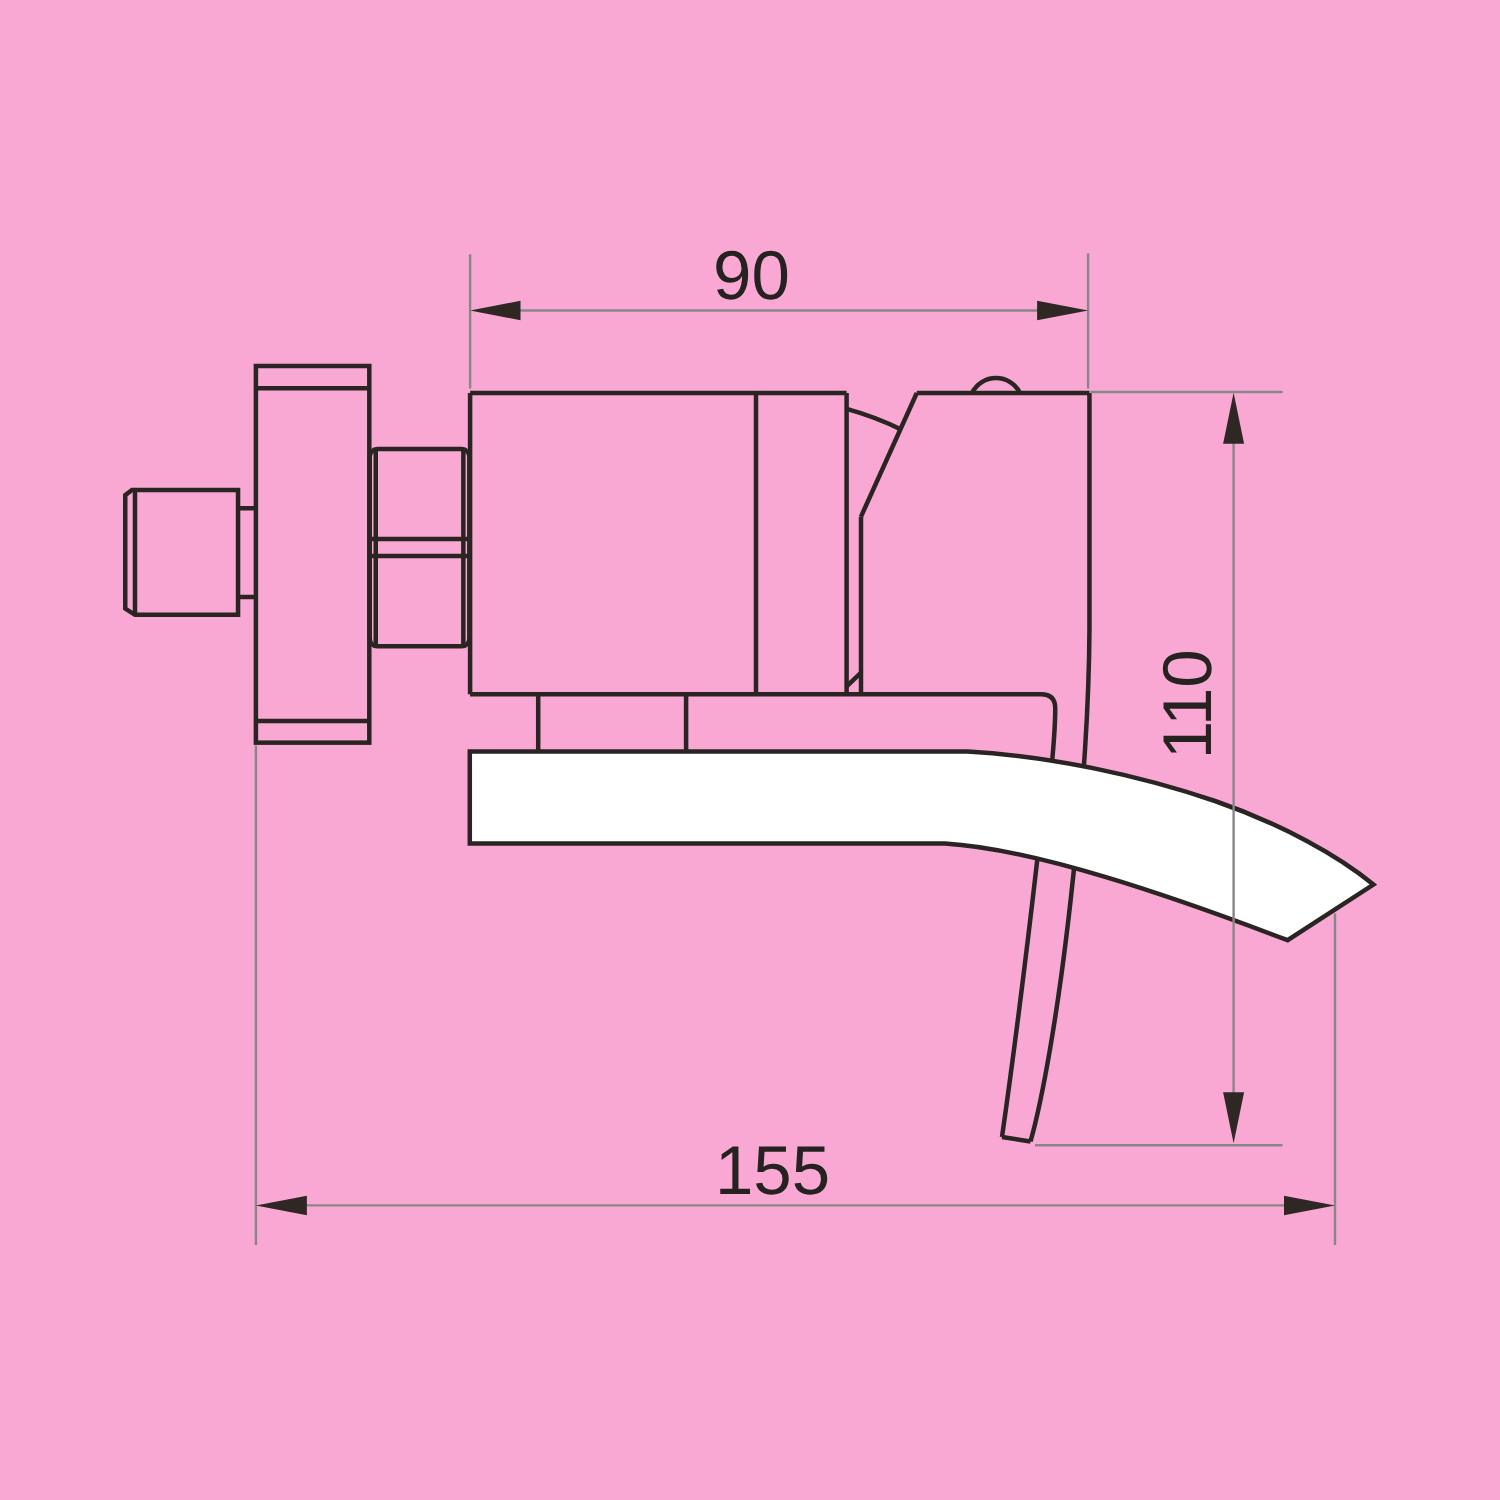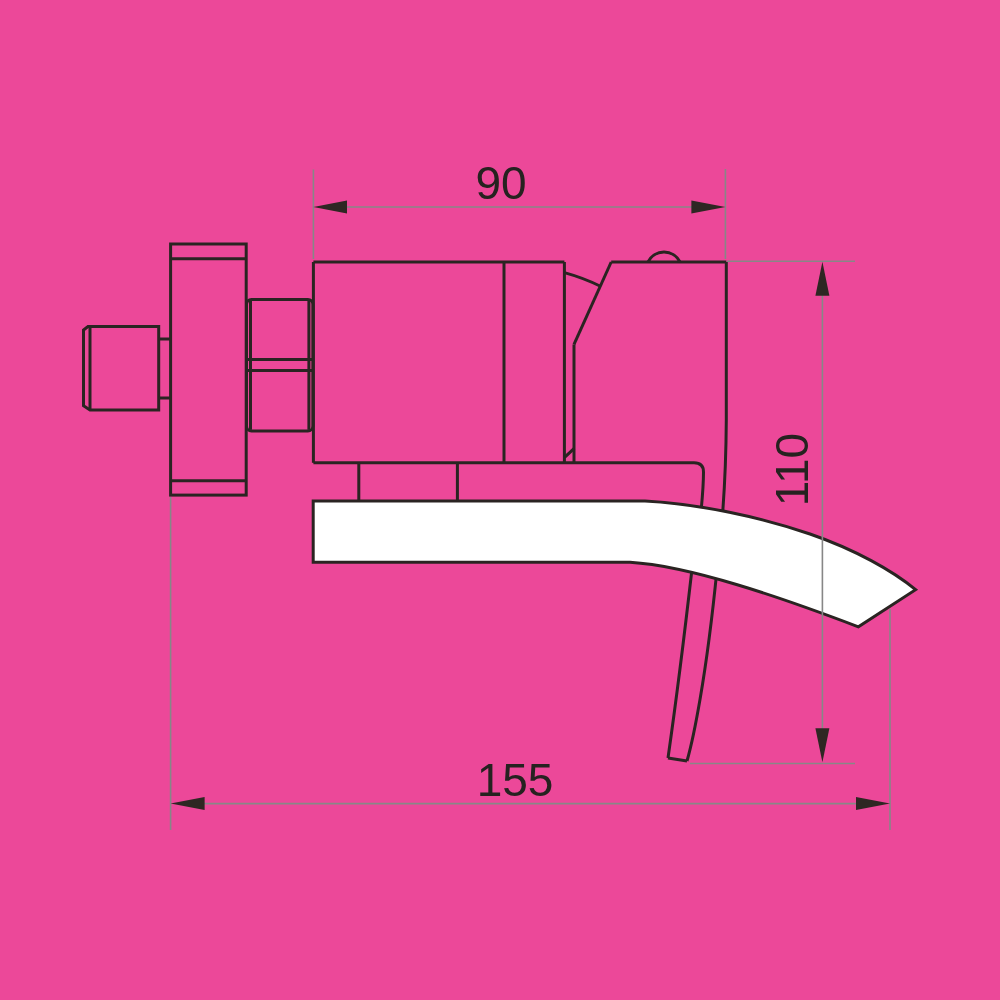--- a/index.html
+++ b/index.html
@@ -1,16 +1,16 @@
 <!DOCTYPE html>
 <html><head>
 <meta charset="utf-8">
 <style>
   html,body{margin:0;padding:0;background:#ffffff;}
-  #canvas{width:1000px;height:1000px;position:relative;background:#ec4899;}
+  #canvas{width:1000px;height:1000px;position:relative;background:#f9a8d4;}
   svg{display:block;}
   text{font-family:"Liberation Sans", sans-serif;fill:#262220;}
 </style>
 </head>
 <body>
 <div id="canvas">
 <svg width="1000" height="1000" viewBox="0 0 1000 1000">
   <g fill="none" stroke="#2a2422" stroke-width="3" stroke-linejoin="miter" stroke-linecap="butt">
 
     <path d="M 88,326.6 L 158.7,326.6 L 158.7,409.9 L 90,409.9 L 83.5,405.7 L 83.5,330.1 Z"></path>

